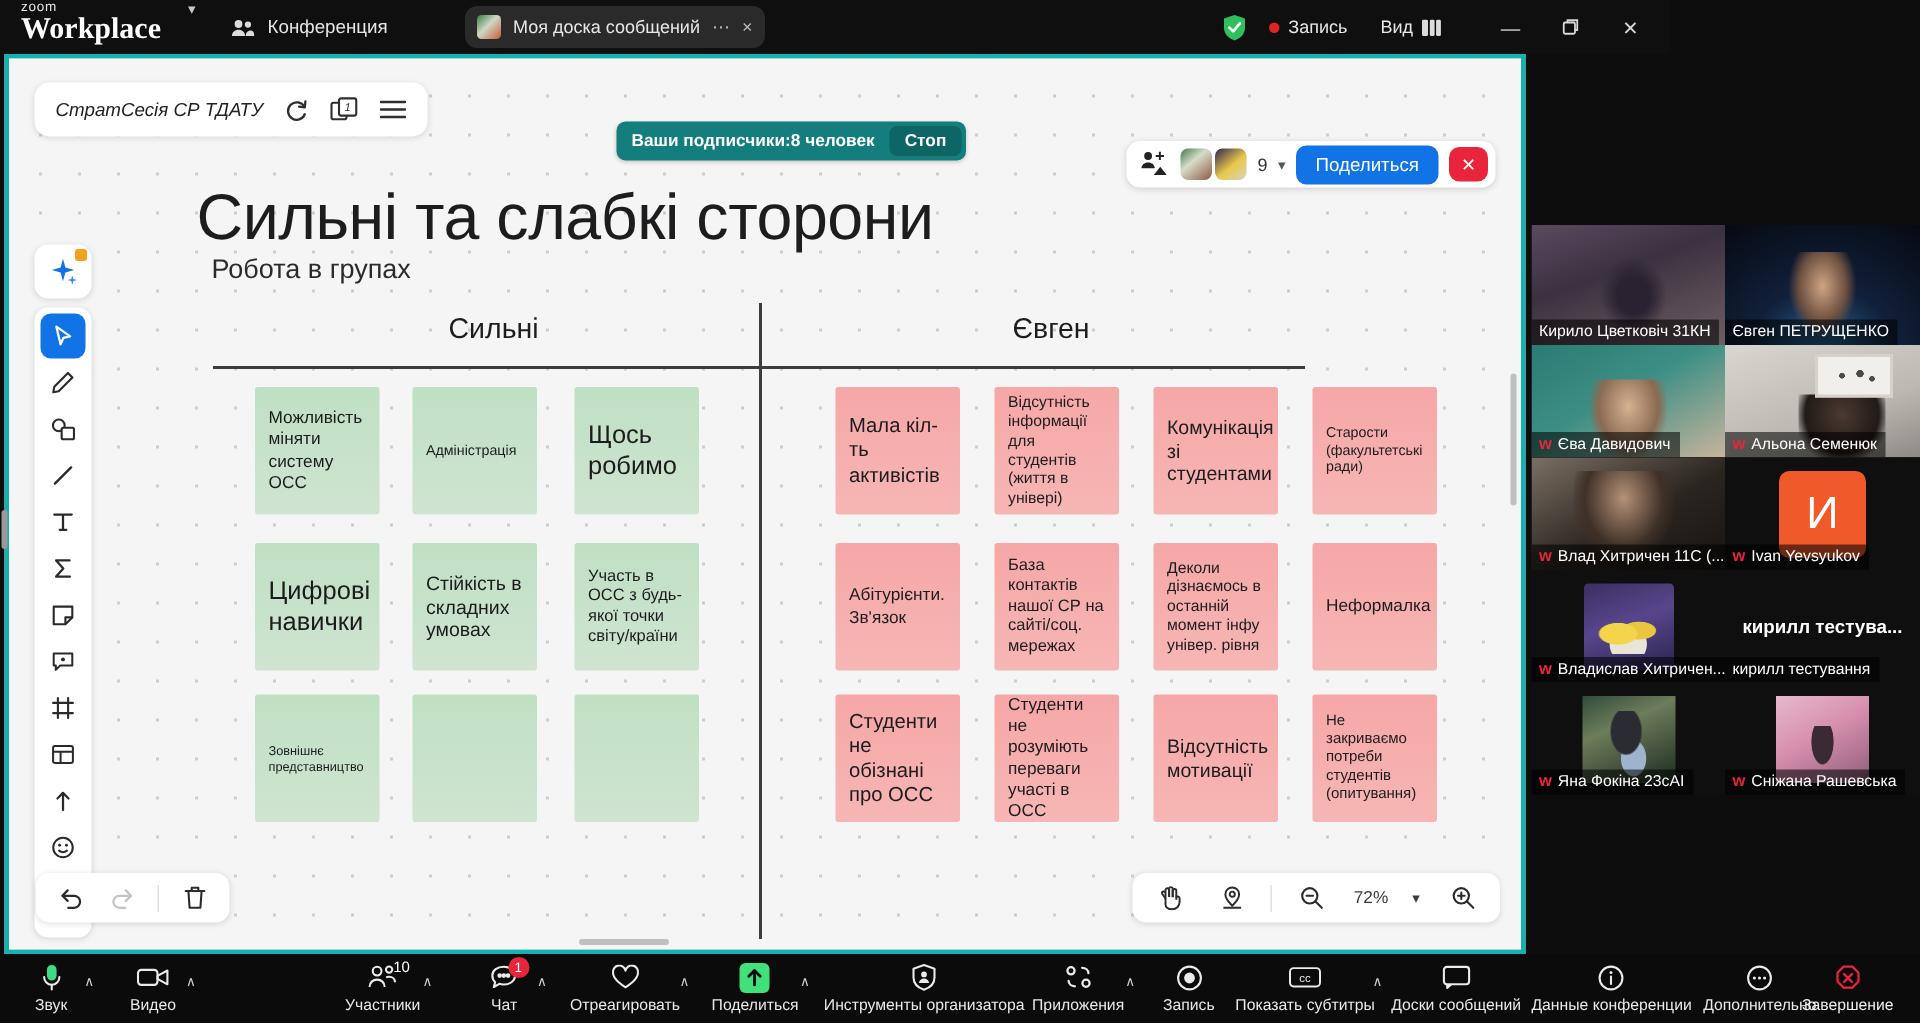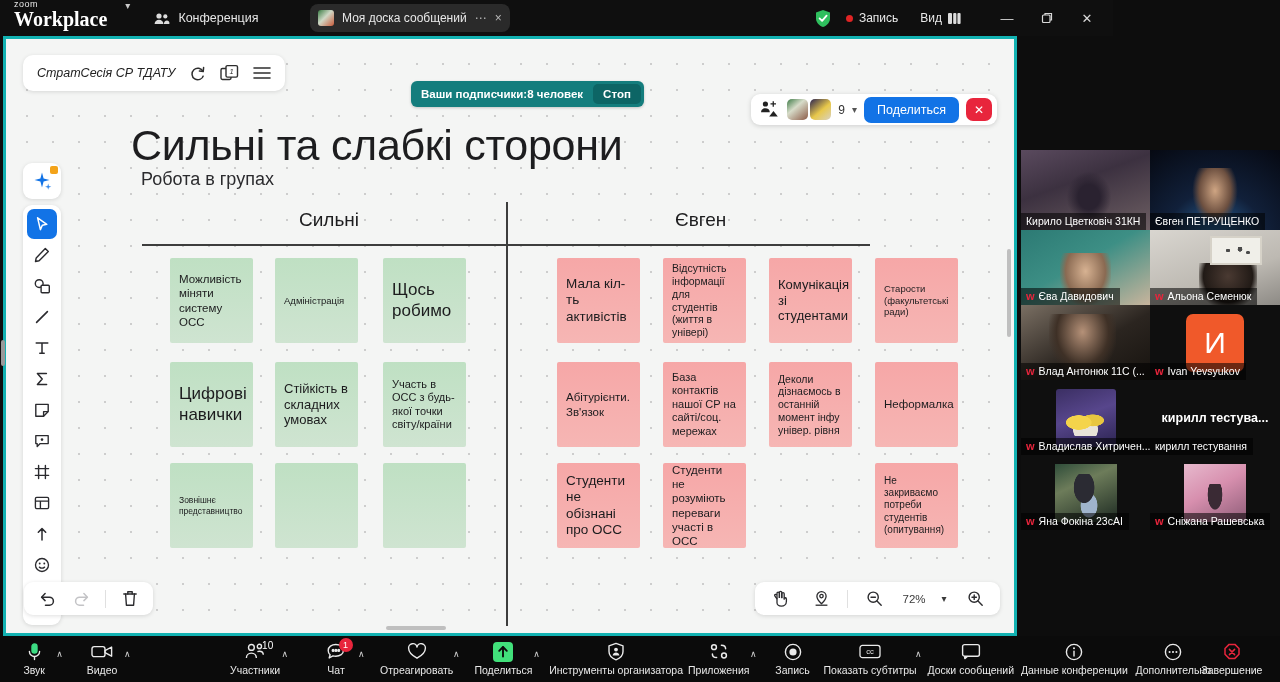--- a/index.html
+++ b/index.html
@@ -340,20 +340,23 @@
         </div>
       <div class="note pink" style="left:869px; top:323px;">
           <span style="font-size:11.5px">Неформалка</span>
         </div>
       <div class="note pink" style="left:551px; top:424px;">
           <span style="font-size:13.5px">Студенти не обізнані про ОСС</span>
         </div>
       <div class="note pink" style="left:657px; top:424px;">
           <span style="font-size:11.5px">Студенти не розуміють переваги участі в ОСС</span>
         </div>
+      <div class="note pink" style="left:763px; top:424px;">
+          <span style="font-size:13px">Відсутність мотивації</span>
+        </div>
       <div class="note pink" style="left:869px; top:424px;">
           <span style="font-size:10px">Не закриваємо потреби студентів (опитування)</span>
         </div>
 
       <div class="wb-titlechip">
         <span class="tname">СтратСесія СР ТДАТУ</span>
         <span class="wb-ic">
           <svg width="17" height="17" viewBox="0 0 17 17" fill="none" stroke="#2e2e2e" stroke-width="1.5">
               <path d="M14 6.4A5.8 5.8 0 1 0 14.4 10.6"></path>
               <path d="M14.6 2.6 L14.2 6.6 L10.4 6.1" stroke-linecap="round" stroke-linejoin="round"></path>
@@ -578,21 +581,21 @@
           <span class="mute">w </span>
           <span>Альона Семенюк</span>
         </span>
       </div>
     </div>
     <div class="vrow">
       <div class="vtile" style="width:129px;height:75px">
         <span class="bg-dark"></span>
         <span class="nm">
           <span class="mute">w </span>
-          <span>Влад Антонюк 11С (...</span>
+          <span>Влад Хитричен 11С (...</span>
         </span>
       </div>
       <div class="vtile" style="width:130px;height:75px">
         <span class="bg-orange"></span>
         <span class="avbox-orange">И</span>
         <span class="nm">
           <span class="mute">w </span>
           <span>Ivan Yevsyukov</span>
         </span>
       </div>

